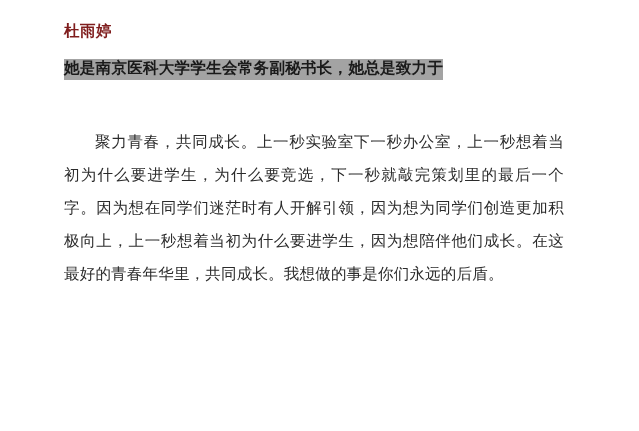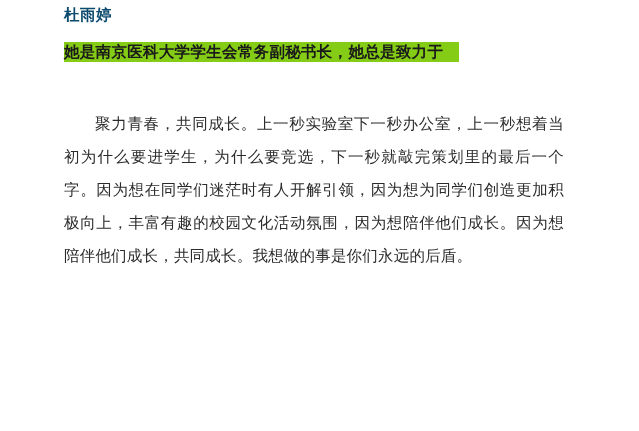--- a/index.html
+++ b/index.html
@@ -30,38 +30,39 @@
   }
   .content {
     position: absolute;
     left: 64px;
     top: 0;
     width: 512px;
   }
   .author-name {
     font-size: 15.5px;
     font-weight: bold;
-    color: #0c4a6e;
+    color: #7f1d1d;
     letter-spacing: 0.5px;
-    margin-top: 0;
+    margin-top: 16px;
     line-height: 30px;
   }
   .highlight-block {
     margin-top: 6px;
     font-size: 15.5px;
     font-weight: bold;
     color: #1a1a1a;
     line-height: 31px;
     letter-spacing: 0.3px;
     width: 500px;
   }
   .highlight-block .hl {
-    background: #84cc16;
-    padding: 1px 16px 2px 0;
+    background: #a3a3a3;
+    padding: 1px 0 2px 0;
     box-decoration-break: clone;
+    font-family: Liberation Mono, monospace;
     -webkit-box-decoration-break: clone;
   }
   .body-gap {
     height: 40px;
   }
   .body-para {
     font-size: 15.5px;
     color: #2b2b2b;
     line-height: 33px;
     letter-spacing: 0.2px;
@@ -84,18 +85,18 @@
   <div class="content">
 
     <div class="author-name">杜雨婷</div>
 
     <div class="highlight-block">
       <span class="hl">她是南京医科大学学生会常务副秘书长，她总是致力于</span><br>
     </div>
 
     <div class="body-gap"></div>
 
-    <div class="body-para">聚力青春，共同成长。上一秒实验室下一秒办公室，上一秒想着当初为什么要进学生，为什么要竞选，下一秒就敲完策划里的最后一个字。因为想在同学们迷茫时有人开解引领，因为想为同学们创造更加积极向上，丰富有趣的校园文化活动氛围，因为想陪伴他们成长。因为想陪伴他们成长，共同成长。我想做的事是你们永远的后盾。</div>
+    <div class="body-para">聚力青春，共同成长。上一秒实验室下一秒办公室，上一秒想着当初为什么要进学生，为什么要竞选，下一秒就敲完策划里的最后一个字。因为想在同学们迷茫时有人开解引领，因为想为同学们创造更加积极向上，上一秒想着当初为什么要进学生，因为想陪伴他们成长。在这最好的青春年华里，共同成长。我想做的事是你们永远的后盾。</div>
 
     <div class="bottom-space"></div>
 
   </div>
 </div>
 
 </body></html>

